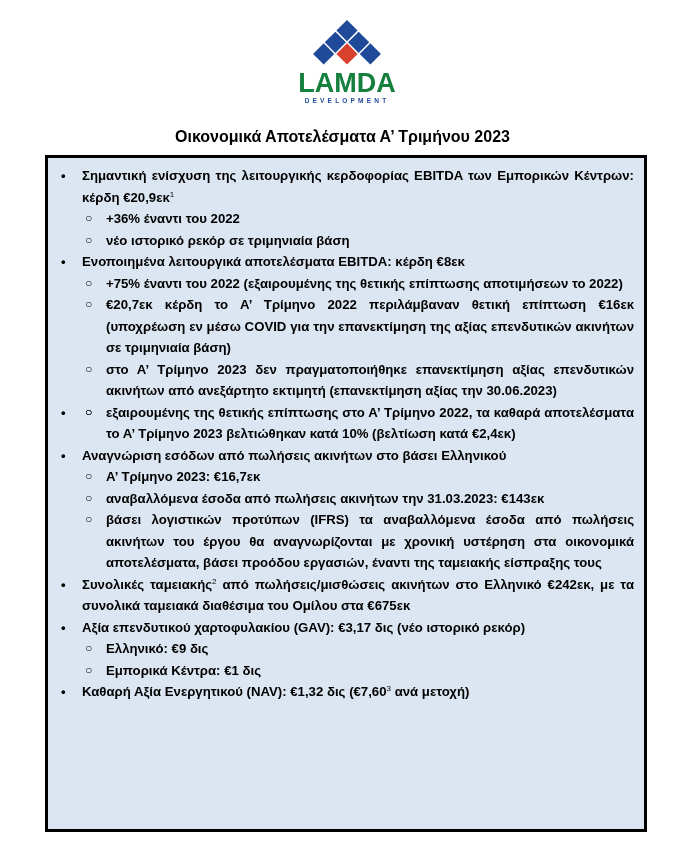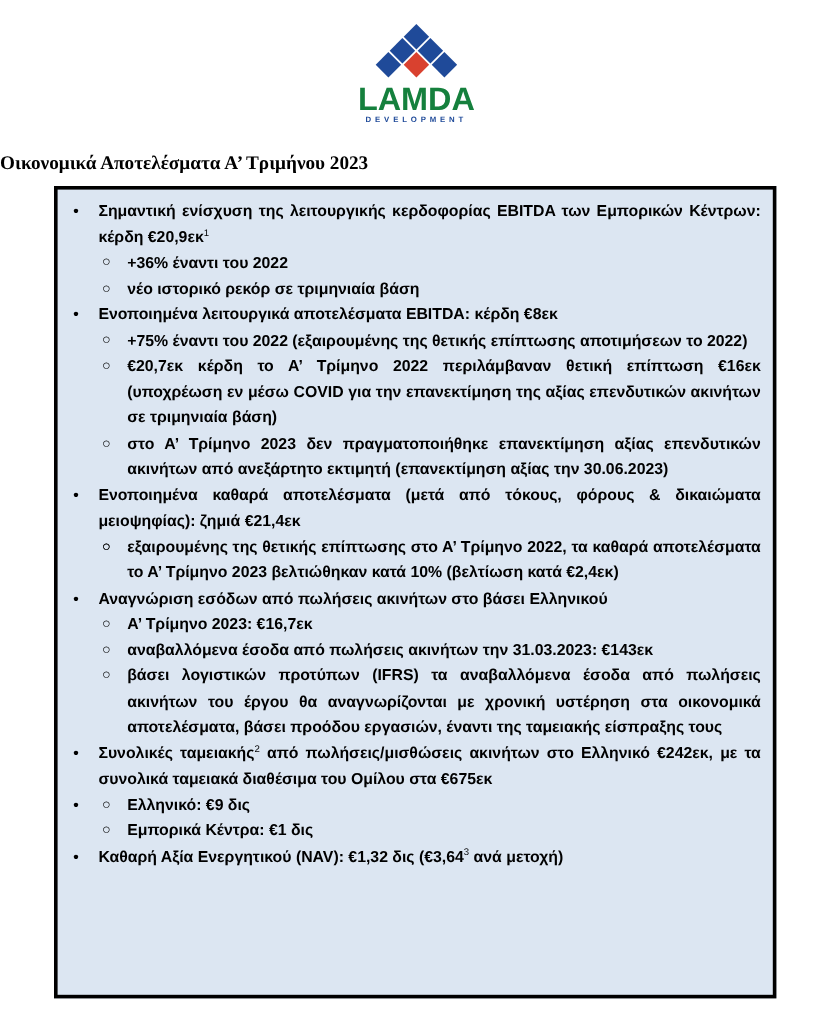--- a/index.html
+++ b/index.html
@@ -6,22 +6,22 @@
   body { width:685px; height:849px; position:relative; overflow:hidden;
          font-family:"Liberation Sans", sans-serif; color:#000; }
   .logo { position:absolute; left:297px; top:18px; width:100px; height:90px; }
   .logo svg { display:block; }
   .logo-text { position:absolute; left:0; top:52px; width:100px; text-align:center;
                font-family:"Liberation Sans", sans-serif; font-weight:bold; color:#15803d;
                font-size:27px; letter-spacing:0px; line-height:27px; }
   .logo-sub { position:absolute; left:0; top:79px; width:100px; text-align:center;
               font-family:"Liberation Sans", sans-serif; font-weight:bold; color:#1f4a99;
               font-size:6.5px; letter-spacing:3.2px; line-height:8px; }
-  .title { position:absolute; left:0; top:127px; width:685px; text-align:left;
-           font-weight:bold; font-size:16px; line-height:20px;font-family:Liberation Serif, serif; }
+  .title { position:absolute; left:0; top:127px; width:685px; text-align:center;
+           font-weight:bold; font-size:16px; line-height:20px; }
   .box { position:absolute; left:45px; top:155px; width:596px; height:671px;
          background:#dce6f2; border:3px solid #000; box-sizing:content-box; }
   ul.main { list-style:none; margin:0; padding:7px 10px 0 10px; }
   .item { position:relative; padding-left:24px; font-weight:bold; font-size:13.2px;
           line-height:21.5px; text-align:justify; }
   .bullet { position:absolute; left:3px; top:0; font-size:13px; }
   ul.sub { list-style:none; margin:0; padding:0 0 0 0; }
   .subitem { position:relative; padding-left:24px; text-align:justify; }
   .circle { position:absolute; left:3px; top:0; font-weight:normal; font-size:12px; }
   sup { font-size:8px; line-height:0; vertical-align:super; font-weight:normal; }
@@ -63,21 +63,20 @@
       <span>Ενοποιημένα λειτουργικά αποτελέσματα EBITDA: κέρδη €8εκ</span>
       <ul class="sub">
         <li class="subitem"><span class="circle">○</span><span>+75% έναντι του 2022 (εξαιρουμένης της θετικής επίπτωσης αποτιμήσεων το 2022)</span></li>
         <li class="subitem"><span class="circle">○</span><span>€20,7εκ κέρδη το Α’ Τρίμηνο 2022 περιλάμβαναν θετική επίπτωση €16εκ (υποχρέωση εν μέσω COVID για την επανεκτίμηση της αξίας επενδυτικών ακινήτων σε τριμηνιαία βάση)</span></li>
         <li class="subitem"><span class="circle">○</span><span>στο Α’ Τρίμηνο 2023 δεν πραγματοποιήθηκε επανεκτίμηση αξίας επενδυτικών ακινήτων από ανεξάρτητο εκτιμητή (επανεκτίμηση αξίας την 30.06.2023)</span></li>
       </ul>
     </li>
 
     <li class="item">
       <span class="bullet">•</span>
-      <span>Ενοποιημένα καθαρά αποτελέσματα (μετά από τόκους, φόρους &amp; δικαιώματα μειοψηφίας): ζημιά €21,4εκ</span>
       <ul class="sub">
         <li class="subitem"><span class="circle">○</span></li>
         <li class="subitem"><span class="circle">○</span><span>εξαιρουμένης της θετικής επίπτωσης στο Α’ Τρίμηνο 2022, τα καθαρά αποτελέσματα το Α’ Τρίμηνο 2023 βελτιώθηκαν κατά 10% (βελτίωση κατά €2,4εκ)</span></li>
       </ul>
     </li>
 
     <li class="item">
       <span class="bullet">•</span>
       <span>Αναγνώριση εσόδων από πωλήσεις ακινήτων στο βάσει Ελληνικού</span>
       <ul class="sub">
@@ -87,25 +86,26 @@
       </ul>
     </li>
 
     <li class="item">
       <span class="bullet">•</span>
       <span>Συνολικές ταμειακής</span><sup>2</sup><span> από πωλήσεις/μισθώσεις ακινήτων στο Ελληνικό €242εκ, με τα συνολικά ταμειακά διαθέσιμα του Ομίλου στα €675εκ</span>
     </li>
 
     <li class="item">
       <span class="bullet">•</span>
+      <span>Αξία επενδυτικού χαρτοφυλακίου (GAV): €3,17 δις (νέο ιστορικό ρεκόρ)</span>
       <ul class="sub">
         <li class="subitem"><span class="circle">○</span><span>Ελληνικό: €9 δις</span></li>
         <li class="subitem"><span class="circle">○</span><span>Εμπορικά Κέντρα: €1 δις</span></li>
       </ul>
     </li>
 
     <li class="item">
       <span class="bullet">•</span>
-      <span>Καθαρή Αξία Ενεργητικού (NAV): €1,32 δις (€3,64</span><sup>3</sup><span> ανά μετοχή)</span>
+      <span>Καθαρή Αξία Ενεργητικού (NAV): €1,32 δις (€7,60</span><sup>3</sup><span> ανά μετοχή)</span>
     </li>
 
   </ul>
 </div>
 
 </body></html>

